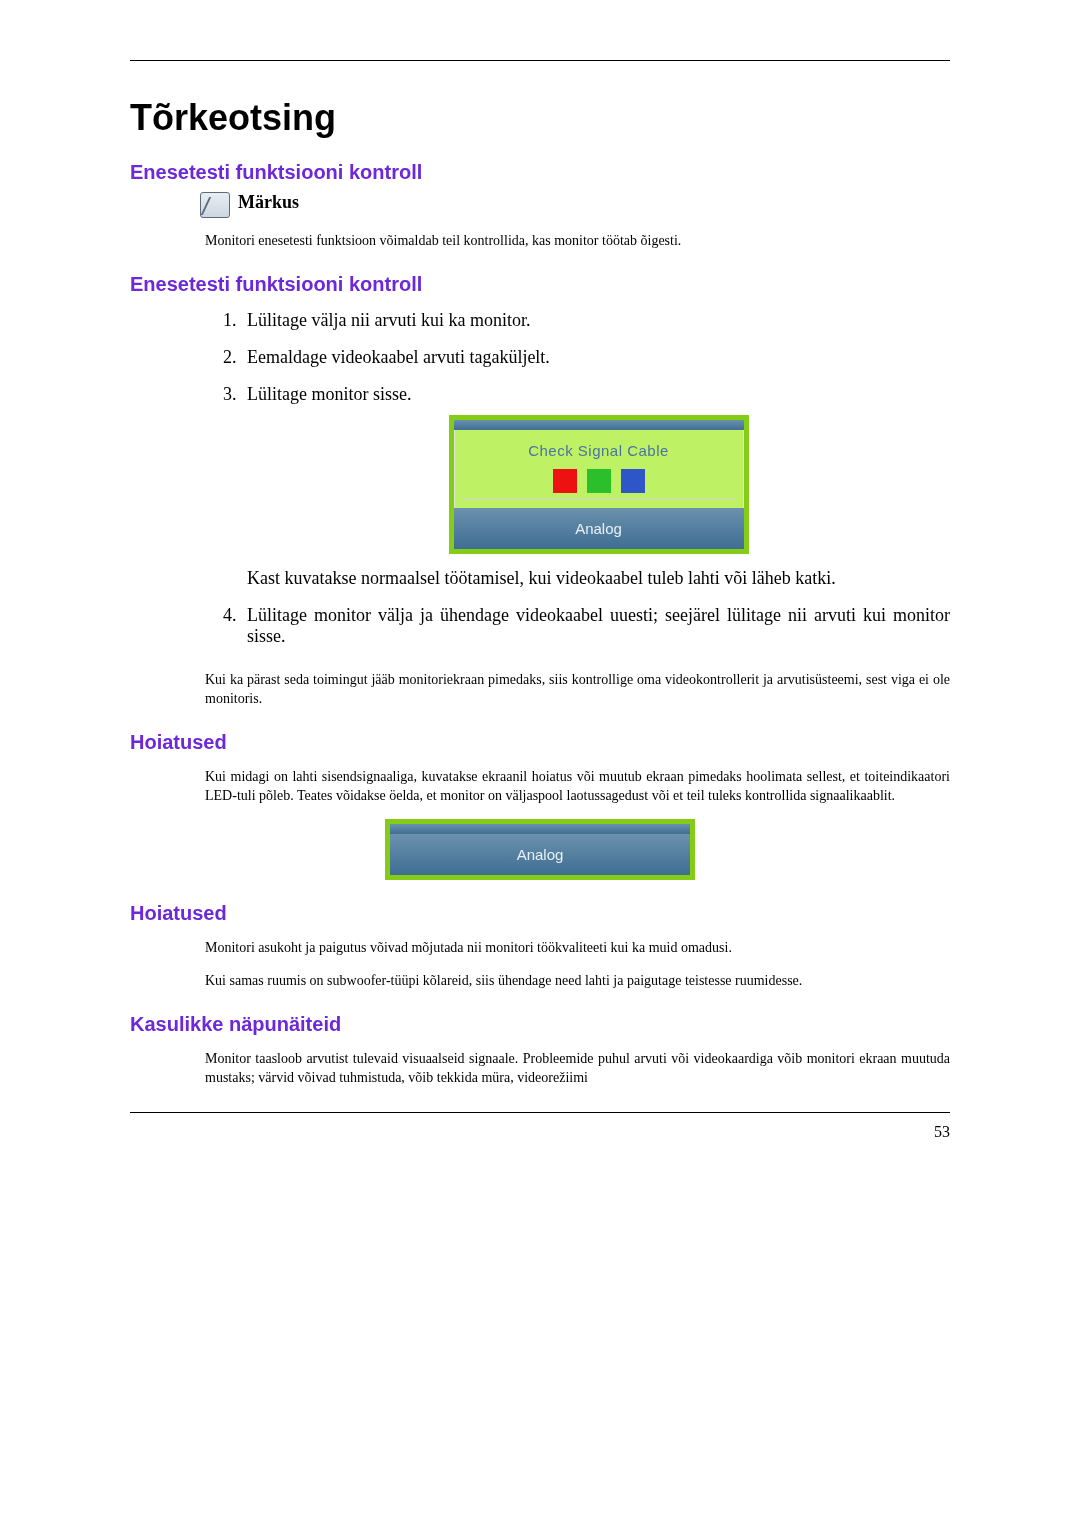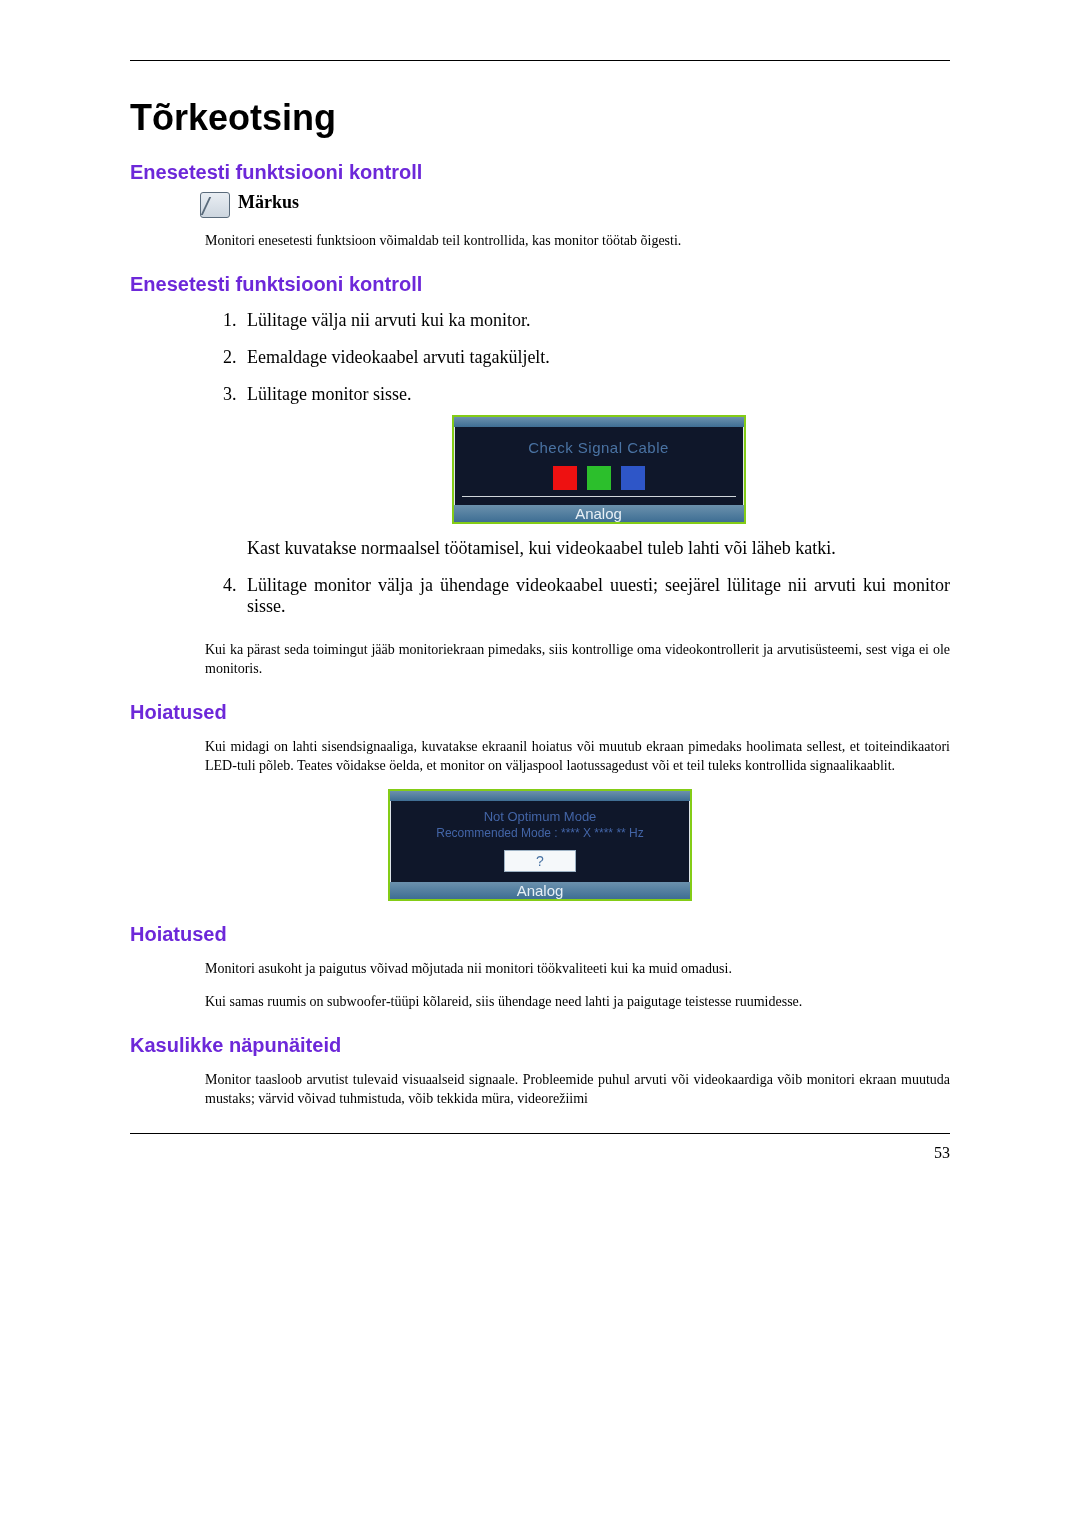--- a/index.html
+++ b/index.html
@@ -67,43 +67,43 @@
     margin: 6px 0 0 75px;
     padding-left: 36px;
     font-size: 18px;
   }
   ol.steps > li { padding: 6px 0 10px 6px; text-align: justify; }
   ol.steps .subtext { margin-top: 10px; text-align: justify; }
   .italic { }
   .figure { display: flex; justify-content: center; margin: 10px 0 14px 0; }
   .panel {
     width: 290px;
-    border: 2px solid #84cc16;
-    background: #0f172a;
+    border: 5px solid #84cc16;
+    background: #bef264;
     box-shadow: 0 0 0 1px #dfe5ea inset;
     font-family: Arial, Helvetica, sans-serif;
   }
   .panel-head {
     height: 10px;
     background: linear-gradient(#6b91ad, #3e6e93);
   }
   .panel-body { padding: 12px 8px 8px 8px; text-align: center; }
   .csc-text { color: #4a73a3; font-size: 15px; letter-spacing: .5px; }
   .rgb { display: flex; justify-content: center; gap: 10px; margin: 10px 0 6px 0; }
   .sq { width: 24px; height: 24px; }
   .r { background: #e11; }
   .g { background: #2cbf2c; }
   .b { background: #2e56c8; }
   .panel-sep { height: 1px; background: #d0d6db; margin: 6px 0 0 0; }
   .panel-foot {
     background: linear-gradient(#6b91ad, #3e6e93);
     color: #e8f0f6;
     text-align: center;
     font-size: 15px;
-    padding: 0 0;
+    padding: 12px 0;
   }
   .panel-thin { width: 300px; }
   .nom-line1 { color: #4365a7; font-size: 13px; }
   .nom-line2 { color: #4365a7; font-size: 12px; margin-top: 2px; }
   .qbox {
     width: 70px; height: 20px;
     border: 1px solid #9db2c4;
     margin: 10px auto 6px auto;
     display: flex; align-items: center; justify-content: center;
     font-size: 14px; color: #4a73a3; background: #f5f8fa;
@@ -159,25 +159,20 @@
   <p class="body-text indent-1">
     <span>Kui ka pärast seda toimingut jääb monitoriekraan pimedaks, siis kontrollige oma videokontrollerit ja arvutisüsteemi, sest </span><span class="italic">viga ei ole monitoris.</span>
   </p>
 
   <h2 class="section">Hoiatused</h2>
   <p class="body-text indent-1">Kui midagi on lahti sisendsignaaliga, kuvatakse ekraanil hoiatus või muutub ekraan pimedaks hoolimata sellest, et toiteindikaatori LED-tuli põleb. Teates võidakse öelda, et monitor on väljaspool laotussagedust või et teil tuleks kontrollida signaalikaablit.</p>
 
   <div class="figure">
     <div class="panel panel-thin">
       <div class="panel-head"></div>
-      <div class="panel-body" style="padding:8px 6px 4px 6px;">
-        <div class="nom-line1">Not Optimum Mode</div>
-        <div class="nom-line2">Recommended Mode : **** X **** ** Hz</div>
-        <div class="qbox">?</div>
-      </div>
       <div class="panel-foot">Analog</div>
     </div>
   </div>
 
   <h2 class="section">Hoiatused</h2>
   <p class="body-text indent-1">Monitori asukoht ja paigutus võivad mõjutada nii monitori töökvaliteeti kui ka muid omadusi.</p>
   <p class="body-text indent-1">Kui samas ruumis on subwoofer-tüüpi kõlareid, siis ühendage need lahti ja paigutage teistesse ruumidesse.</p>
 
   <h2 class="section">Kasulikke näpunäiteid</h2>
   <p class="body-text indent-1">Monitor taasloob arvutist tulevaid visuaalseid signaale. Probleemide puhul arvuti või videokaardiga võib monitori ekraan muutuda mustaks; värvid võivad tuhmistuda, võib tekkida müra, videorežiimi</p>

